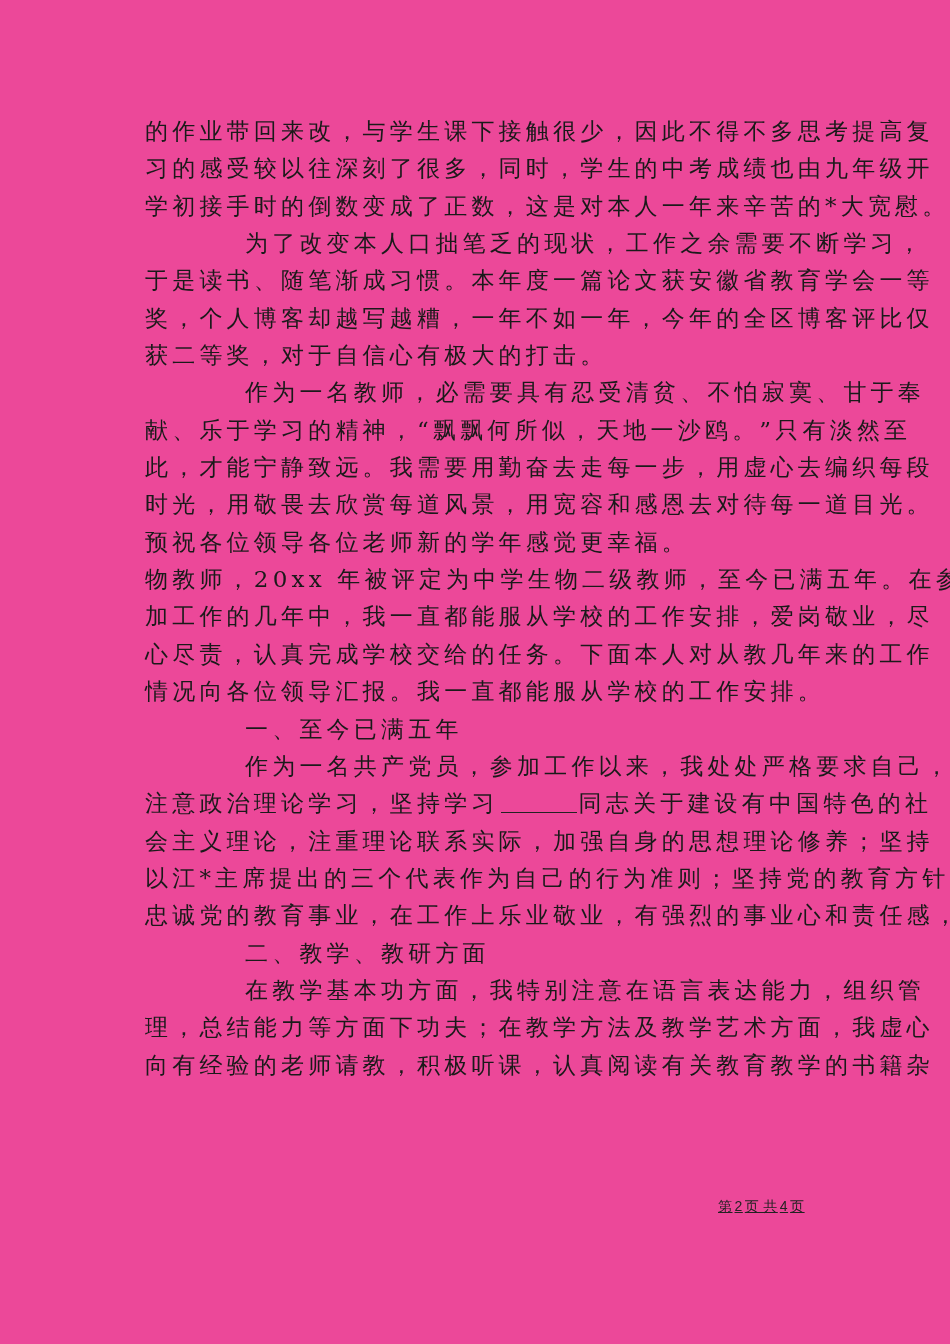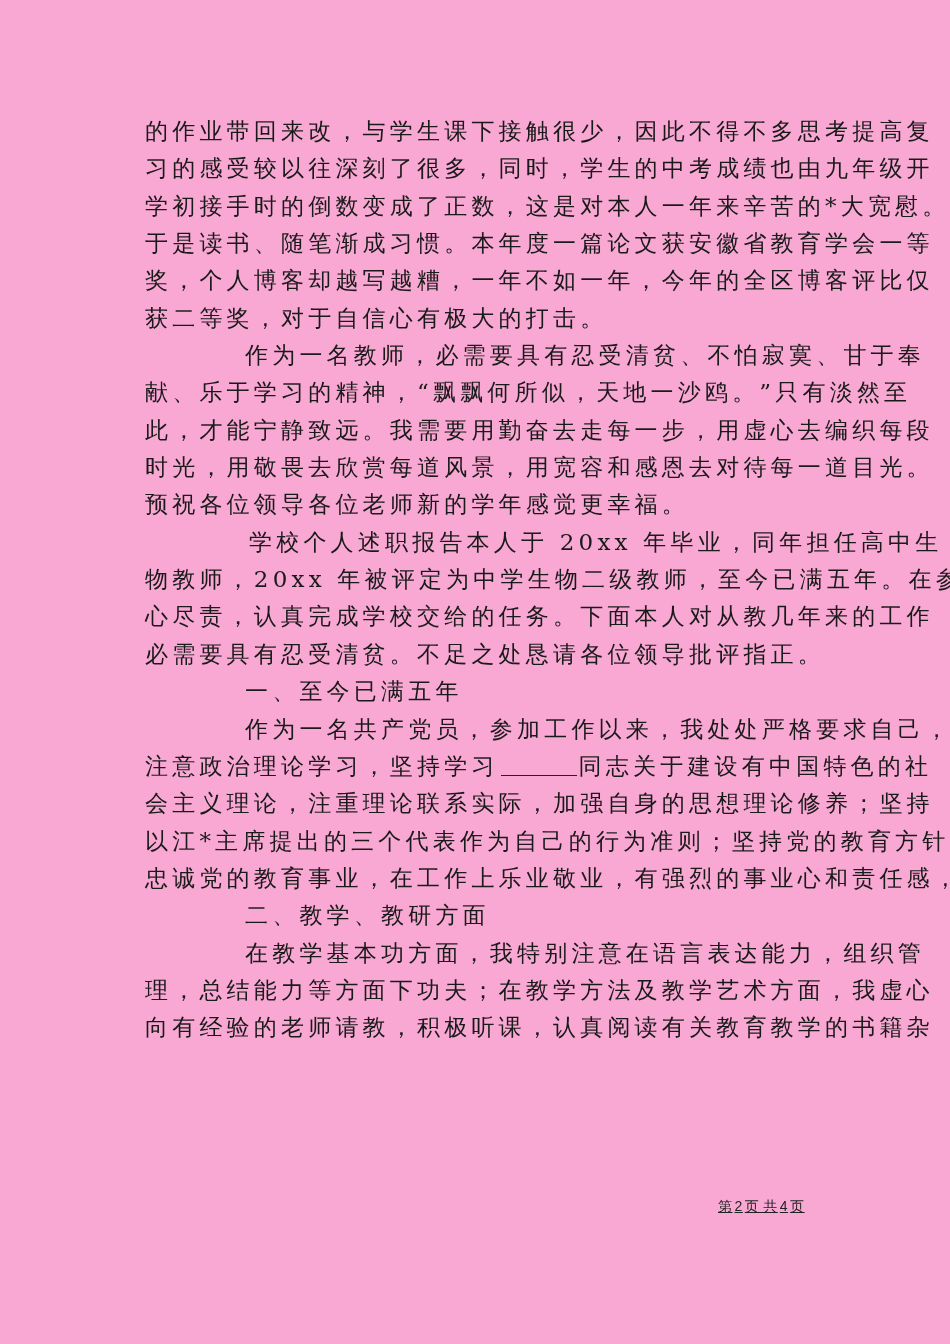--- a/index.html
+++ b/index.html
@@ -13,21 +13,21 @@
     position: relative;
     overflow: hidden;
     font-family: "DejaVu Serif", "Liberation Serif", serif;
     color: #1a1a1a;
   }
   .page {
     position: absolute;
     left: 0; top: 0;
     width: 950px;
     height: 1344px;
-    background: #f9a8d4;
+    background: #ec4899;
   }
   .body-text {
     position: absolute;
     left: 145px;
     top: 113px;
     width: 665px;
   }
   .line {
     height: 37.35px;
     line-height: 37.35px;
@@ -68,32 +68,33 @@
   }
 </style>
 </head>
 <body>
 
 <div class="page">
   <div class="body-text">
     <div class="line">的作业带回来改，与学生课下接触很少，因此不得不多思考提高复</div>
     <div class="line">习的感受较以往深刻了很多，同时，学生的中考成绩也由九年级开</div>
     <div class="line">学初接手时的倒数变成了正数，这是对本人一年来辛苦的*大宽慰。</div>
+    <div class="line indent">为了改变本人口拙笔乏的现状，工作之余需要不断学习，</div>
     <div class="line">于是读书、随笔渐成习惯。本年度一篇论文获安徽省教育学会一等</div>
     <div class="line">奖，个人博客却越写越糟，一年不如一年，今年的全区博客评比仅</div>
     <div class="line">获二等奖，对于自信心有极大的打击。</div>
     <div class="line indent">作为一名教师，必需要具有忍受清贫、不怕寂寞、甘于奉</div>
     <div class="line">献、乐于学习的精神，“飘飘何所似，天地一沙鸥。”只有淡然至</div>
     <div class="line">此，才能宁静致远。我需要用勤奋去走每一步，用虚心去编织每段</div>
     <div class="line">时光，用敬畏去欣赏每道风景，用宽容和感恩去对待每一道目光。</div>
     <div class="line">预祝各位领导各位老师新的学年感觉更幸福。</div>
-    <div class="line indent-wide">学校个人述职报告本人于 20xx 年毕业，同年担任高中生</div>
     <div class="line">物教师，20xx 年被评定为中学生物二级教师，至今已满五年。在参</div>
+    <div class="line">加工作的几年中，我一直都能服从学校的工作安排，爱岗敬业，尽</div>
     <div class="line">心尽责，认真完成学校交给的任务。下面本人对从教几年来的工作</div>
-    <div class="line">必需要具有忍受清贫。不足之处恳请各位领导批评指正。</div>
+    <div class="line">情况向各位领导汇报。我一直都能服从学校的工作安排。</div>
     <div class="line indent">一、至今已满五年</div>
     <div class="line indent">作为一名共产党员，参加工作以来，我处处严格要求自己，</div>
     <div class="line"><span>注意政治理论学习，坚持学习</span><span class="blank"></span><span>同志关于建设有中国特色的社</span></div>
     <div class="line">会主义理论，注重理论联系实际，加强自身的思想理论修养；坚持</div>
     <div class="line">以江*主席提出的三个代表作为自己的行为准则；坚持党的教育方针，</div>
     <div class="line">忠诚党的教育事业，在工作上乐业敬业，有强烈的事业心和责任感，</div>
     <div class="line indent">二、教学、教研方面</div>
     <div class="line indent">在教学基本功方面，我特别注意在语言表达能力，组织管</div>
     <div class="line">理，总结能力等方面下功夫；在教学方法及教学艺术方面，我虚心</div>
     <div class="line">向有经验的老师请教，积极听课，认真阅读有关教育教学的书籍杂</div>

